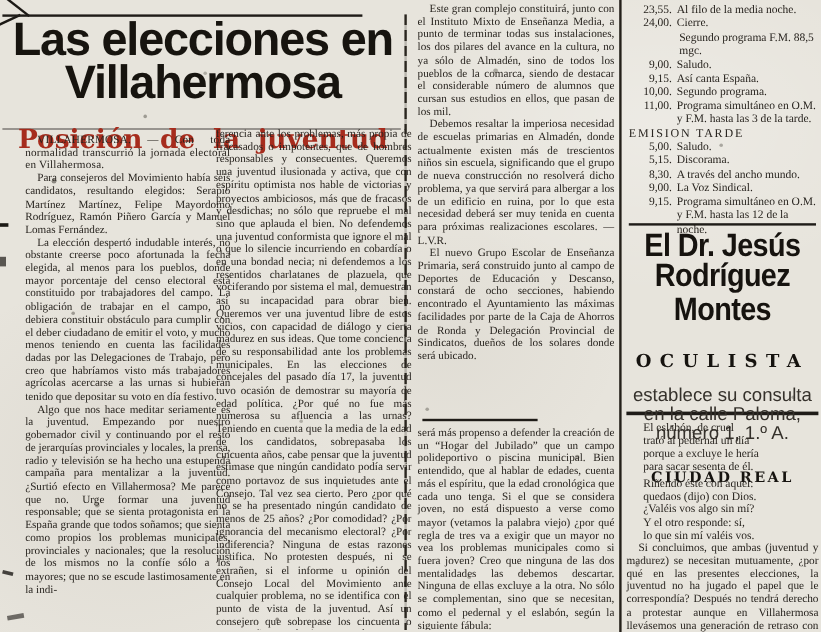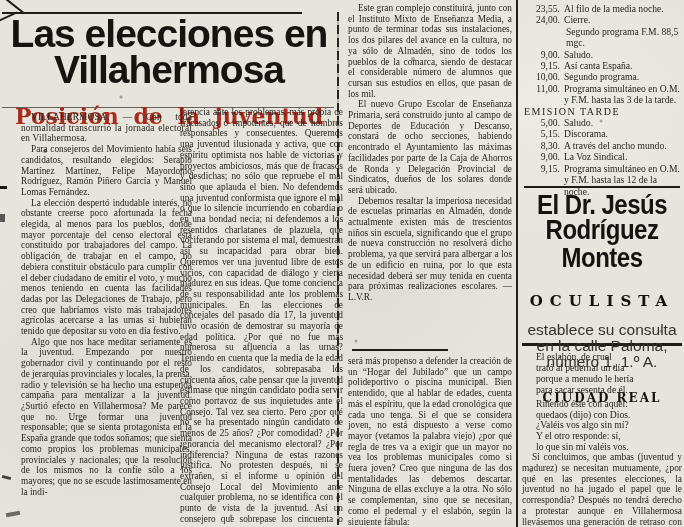--- a/index.html
+++ b/index.html
@@ -96,22 +96,22 @@
     <p>La elección despertó indudable interés, no obstante creerse poco afortunada la fecha elegida, al menos para los pueblos, donde mayor porcentaje del censo electoral está constituido por trabajadores del campo. La obligación de trabajar en el campo, no debiera constituir obstáculo para cumplir con el deber ciudadano de emitir el voto, y mucho menos teniendo en cuenta las facilidades dadas por las Delegaciones de Trabajo, pero creo que habríamos visto más trabajadores agrícolas acercarse a las urnas si hubieran tenido que depositar su voto en día festivo.</p>
     <p>Algo que nos hace meditar seriamente es la juventud. Empezando por nuestro gobernador civil y continuando por el resto de jerarquías provinciales y locales, la prensa, radio y televisión se ha hecho una estupenda campaña para mentalizar a la juventud. ¿Surtió efecto en Villahermosa? Me parece que no. Urge formar una juventud responsable; que se sienta protagonista en la España grande que todos soñamos; que sienta como propios los problemas municipales, provinciales y nacionales; que la resolución de los mismos no la confíe sólo a los mayores; que no se escude lastimosamente en la indi-</p>
   </div>
 
   <div class="col" style="left:180px;top:107px;width:163px;height:418px;">
     <p class="noindent">ferencia ante los problemas, más propia de fracasados o impotentes, que de hombres responsables y consecuentes. Queremos una juventud ilusionada y activa, que con espíritu optimista nos hable de victorias y proyectos ambiciosos, más que de fracasos y desdichas; no sólo que repruebe el mal sino que aplauda el bien. No defendemos una juventud conformista que ignore el mal o que lo silencie incurriendo en cobardía o en una bondad necia; ni defendemos a los resentidos charlatanes de plazuela, que vociferando por sistema el mal, demuestran así su incapacidad para obrar bien. Queremos ver una juventud libre de estos vicios, con capacidad de diálogo y cierta madurez en sus ideas. Que tome conciencia de su responsabilidad ante los problemas municipales. En las elecciones de concejales del pasado día 17, la juventud tuvo ocasión de demostrar su mayoría de edad política. ¿Por qué no fue más numerosa su afluencia a las urnas? Teniendo en cuenta que la media de la edad de los candidatos, sobrepasaba los cincuenta años, cabe pensar que la juventud estimase que ningún candidato podía servir como portavoz de sus inquietudes ante el Consejo. Tal vez sea cierto. Pero ¿por qué no se ha presentado ningún candidato de menos de 25 años? ¿Por comodidad? ¿Por ignorancia del mecanismo electoral? ¿Por indiferencia? Ninguna de estas razones justifica. No protesten después, ni se extrañen, si el informe u opinión del Consejo Local del Movimiento ante cualquier problema, no se identifica con el punto de vista de la juventud. Así un consejero que sobrepase los cincuenta o sesenta años, en términos generales,</p>
   </div>
 
   <div class="col" style="left:348px;top:3px;width:164px;height:340px;">
     <p>Este gran complejo constituirá, junto con el Instituto Mixto de Enseñanza Media, a punto de terminar todas sus instalaciones, los dos pilares del avance en la cultura, no ya sólo de Almadén, sino de todos los pueblos de la comarca, siendo de destacar el considerable número de alumnos que cursan sus estudios en ellos, que pasan de los mil.</p>
+    <p>Debemos resaltar la imperiosa necesidad de escuelas primarias en Almadén, donde actualmente existen más de trescientos niños sin escuela, significando que el grupo de nueva construcción no resolverá dicho problema, ya que servirá para albergar a los de un edificio en ruina, por lo que esta necesidad deberá ser muy tenida en cuenta para próximas realizaciones escolares. — L.V.R.</p>
     <p>El nuevo Grupo Escolar de Enseñanza Primaria, será construido junto al campo de Deportes de Educación y Descanso, constará de ocho secciones, habiendo encontrado el Ayuntamiento las máximas facilidades por parte de la Caja de Ahorros de Ronda y Delegación Provincial de Sindicatos, dueños de los solares donde será ubicado.</p>
-    <p>Debemos resaltar la imperiosa necesidad de escuelas primarias en Almadén, donde actualmente existen más de trescientos niños sin escuela, significando que el grupo de nueva construcción no resolverá dicho problema, ya que servirá para albergar a los de un edificio en ruina, por lo que esta necesidad deberá ser muy tenida en cuenta para próximas realizaciones escolares. — L.V.R.</p>
   </div>
 
   <div class="col" style="left:348px;top:356px;width:164px;height:169px;">
     <p class="noindent">será más propenso a defender la creación de un “Hogar del Jubilado” que un campo polideportivo o piscina municipal. Bien entendido, que al hablar de edades, cuenta más el espíritu, que la edad cronológica que cada uno tenga. Si el que se considera joven, no está dispuesto a verse como mayor (vetamos la palabra viejo) ¿por qué regla de tres va a exigir que un mayor no vea los problemas municipales como si fuera joven? Creo que ninguna de las dos mentalidades las debemos descartar. Ninguna de ellas excluye a la otra. No sólo se complementan, sino que se necesitan, como el pedernal y el eslabón, según la siguiente fábula:</p>
   </div>
 
   <div class="sched">
     <div class="srow">
       <span class="t">23,55.</span>
       <span class="x">Al filo de la media noche.</span>
@@ -164,21 +164,21 @@
     <div class="ad-name">El Dr. Jesús</div>
     <div class="ad-name">Rodríguez Montes</div>
     <div class="ad-prof">OCULISTA</div>
     <div class="ad-body">establece su consulta en la calle Paloma, número 1, 1.º A.</div>
     <div class="ad-city">CIUDAD REAL</div>
   </div>
 
   <div class="fable">
     <div>El eslabón, de cruel</div>
     <div>trató al pedernal un día</div>
-    <div>porque a menudo le hería</div>
+    <div>porque a excluye le hería</div>
     <div>para sacar sesenta de él.</div>
     <div class="st2">Riñendo éste con aquel:</div>
     <div>quedaos (dijo) con Dios.</div>
     <div>¿Valéis vos algo sin mí?</div>
     <div>Y el otro responde: sí,</div>
     <div>lo que sin mí valéis vos.</div>
   </div>
 
   <div class="closing">
     <p style="margin:0;text-indent:10px;">Si concluimos, que ambas (juventud y madurez) se necesitan mutuamente, ¿por qué en las presentes elecciones, la juventud no ha jugado el papel que le correspondía? Después no tendrá derecho a protestar aunque en Villahermosa llevásemos una generación de retraso con el resto de la humanidad.</p>

